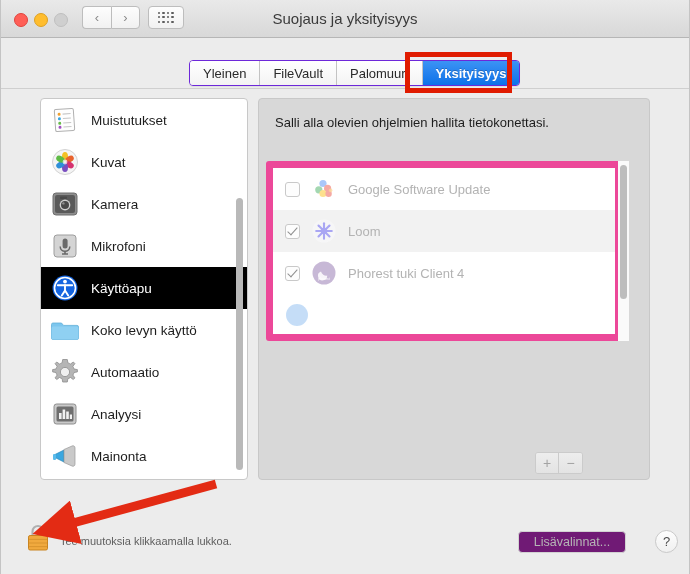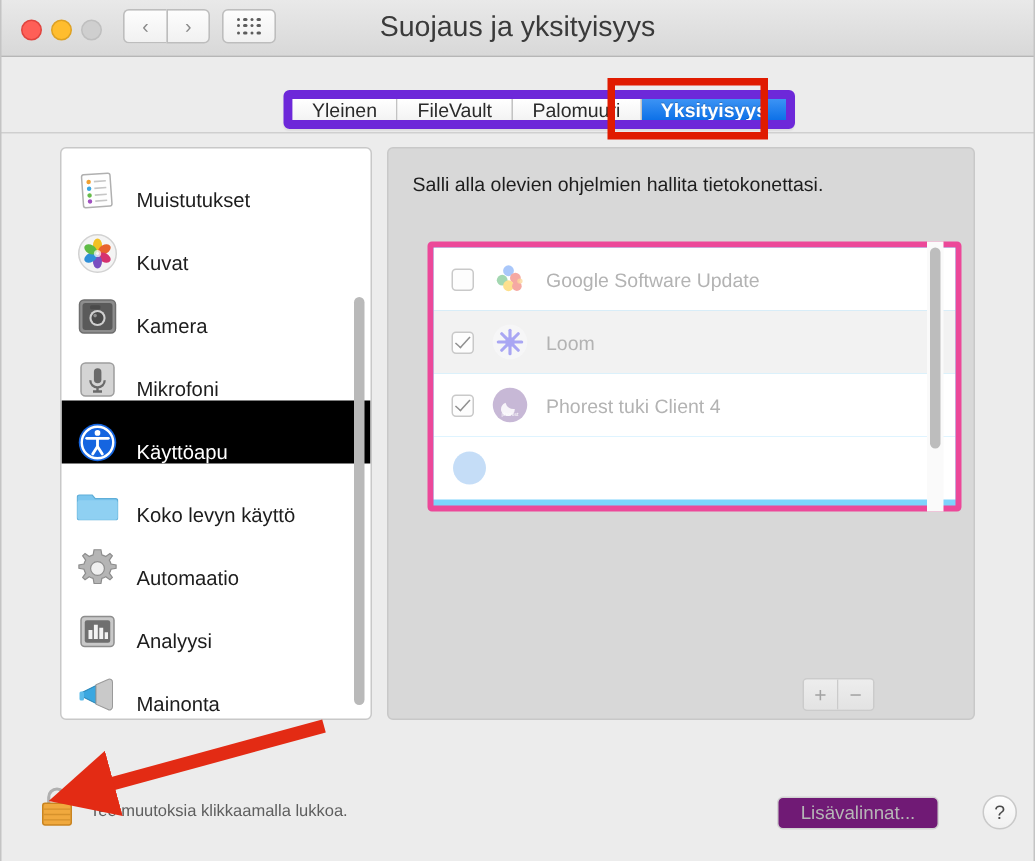--- a/index.html
+++ b/index.html
@@ -79,21 +79,21 @@
     background: #5c5c5c;
     border-radius: 50%;
   }
 
   #win-title {
     position: absolute;
     left: 0; top: 0;
     width: 690px; height: 38px;
     line-height: 38px;
     text-align: center;
-    font-size: 19px;
+    font-size: 15px;
     color: #3a3a3a;
   }
 
   #searchbox {
     position: absolute;
     right: 12px; top: 7px;
     width: 160px; height: 22px;
     background: #fbfbfb;
     border: 1px solid #c6c6c6;
     border-radius: 11px;
@@ -111,21 +111,21 @@
     font-size: 12.5px;
     color: #a9a9a9;
   }
 
   
   #tabbar {
     position: absolute;
     left: 189px; top: 60px;
     height: 26px;
     display: flex;
-    border: 6px solid #6d28d9;
+    border: 1px solid #6d28d9;
     border-radius: 4px;
     overflow: hidden;
     box-sizing: border-box;
     box-shadow: 0 1px 1px rgba(0,0,0,0.06);
   }
   .tab {
     display: flex;
     align-items: center;
     justify-content: center;
     padding: 0 13px;
@@ -157,21 +157,21 @@
     left: 40px; top: 98px;
     width: 208px; height: 382px;
     background: #ffffff;
     border: 1px solid #c8c8c8;
     border-radius: 4px;
     box-sizing: border-box;
     overflow: hidden;
   }
   .side-item {
     display: flex;
-    align-items: flex-end;
+    align-items: center;
     height: 42px;
     padding-left: 10px;
     box-sizing: border-box;
   }
   .side-item.selected { background: #000000; }
   .side-item .ico {
     width: 28px; height: 28px;
     flex: 0 0 28px;
     margin-right: 12px;
     position: relative;
@@ -209,24 +209,24 @@
   }
   #panel-desc {
     position: absolute;
     left: 16px; top: 16px;
     font-size: 13px;
     color: #1d1d1d;
   }
 
   #applist {
     position: absolute;
-    left: 26px; top: 62px;
+    left: 7px; top: 62px;
     width: 356px; height: 180px;
     background: #7dd3fc;
-    border: 4px solid #ec4899;
+    border: 7px solid #ec4899;
     border-radius: 3px;
     box-sizing: border-box;
     overflow: hidden;
   }
   .app-row {
     display: flex;
     align-items: center;
     height: 42px;
     padding-left: 12px;
     box-sizing: border-box;

